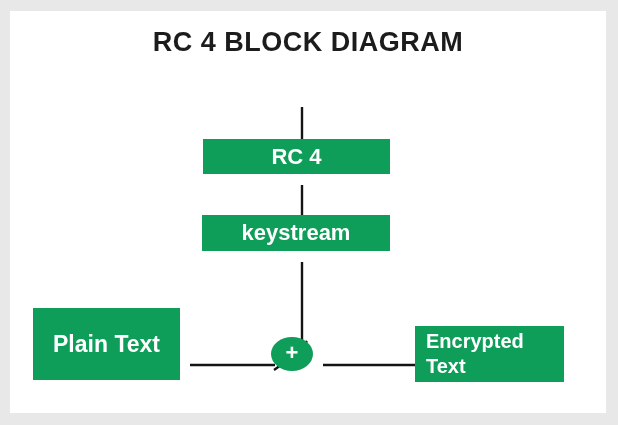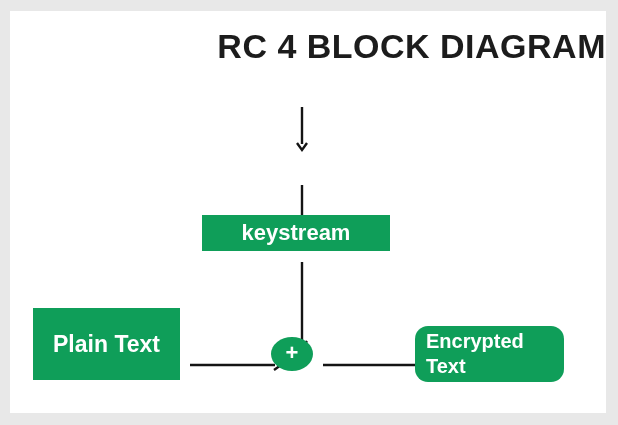--- a/index.html
+++ b/index.html
@@ -15,34 +15,34 @@
   body{font-family:"Liberation Sans","DejaVu Sans",sans-serif;}
   .stage{
     position:relative;width:618px;height:425px;background:var(--bg);
   }
   .panel{
     position:absolute;left:10px;top:11px;width:596px;height:402px;
     background:var(--panel);
   }
   .title{
     position:absolute;left:0;top:16px;width:100%;
-    text-align:right;font-size:34px;font-weight:bold;
+    text-align:center;font-size:27px;font-weight:bold;
     letter-spacing:.5px;color:var(--title_color);
   }
   .node{
     position:absolute;background:var(--green);color:var(--text_on_green);
     font-weight:bold;display:flex;align-items:center;justify-content:center;
   }
   .node-secret   {left:205px;top:61px; width:180px;height:35px;font-size:22px;}
   .node-rc4      {left:203px;top:139px;width:187px;height:35px;font-size:22px;}
   .node-keystream{left:202px;top:215px;width:188px;height:36px;font-size:22px;text-align:right;}
   .node-plain    {left:33px; top:308px;width:147px;height:72px;font-size:23px;}
   .node-encrypted{
     left:415px;top:326px;width:149px;height:56px;font-size:20px;
-    justify-content:flex-start;padding-left:11px;line-height:25px;text-align:left;border-radius:13px;
+    justify-content:flex-start;padding-left:11px;line-height:25px;text-align:left;
   }
   .node-xor{
     left:271px;top:337px;width:42px;height:34px;border-radius:50%;
     font-size:22px;line-height:1;padding-bottom:2px;
   }
   .edges{
     position:absolute;left:0;top:0;width:618px;height:425px;
     pointer-events:none;
   }
   .edges line{stroke:var(--line);stroke-width:2.4;}
@@ -63,20 +63,21 @@
       </marker>
     </defs>
     <line x1="302" y1="107" x2="302" y2="144" marker-end="url(#vhead)"></line>
     <line x1="302" y1="185" x2="302" y2="220" marker-end="url(#vhead)"></line>
     <line x1="302" y1="262" x2="302" y2="342" marker-end="url(#vhead)"></line>
     <line x1="190" y1="365" x2="275" y2="365" marker-end="url(#vhead)"></line>
     <line x1="323" y1="365" x2="419" y2="365" marker-end="url(#vhead)"></line>
   </svg>
 
 
+  <div class="node node-rc4">RC 4</div>
 
   <div class="node node-keystream">keystream</div>
 
   <div class="node node-plain">Plain Text</div>
 
   <div class="node node-xor">+</div>
 
   <div class="node node-encrypted">Encrypted Text</div>
 </div>
 

